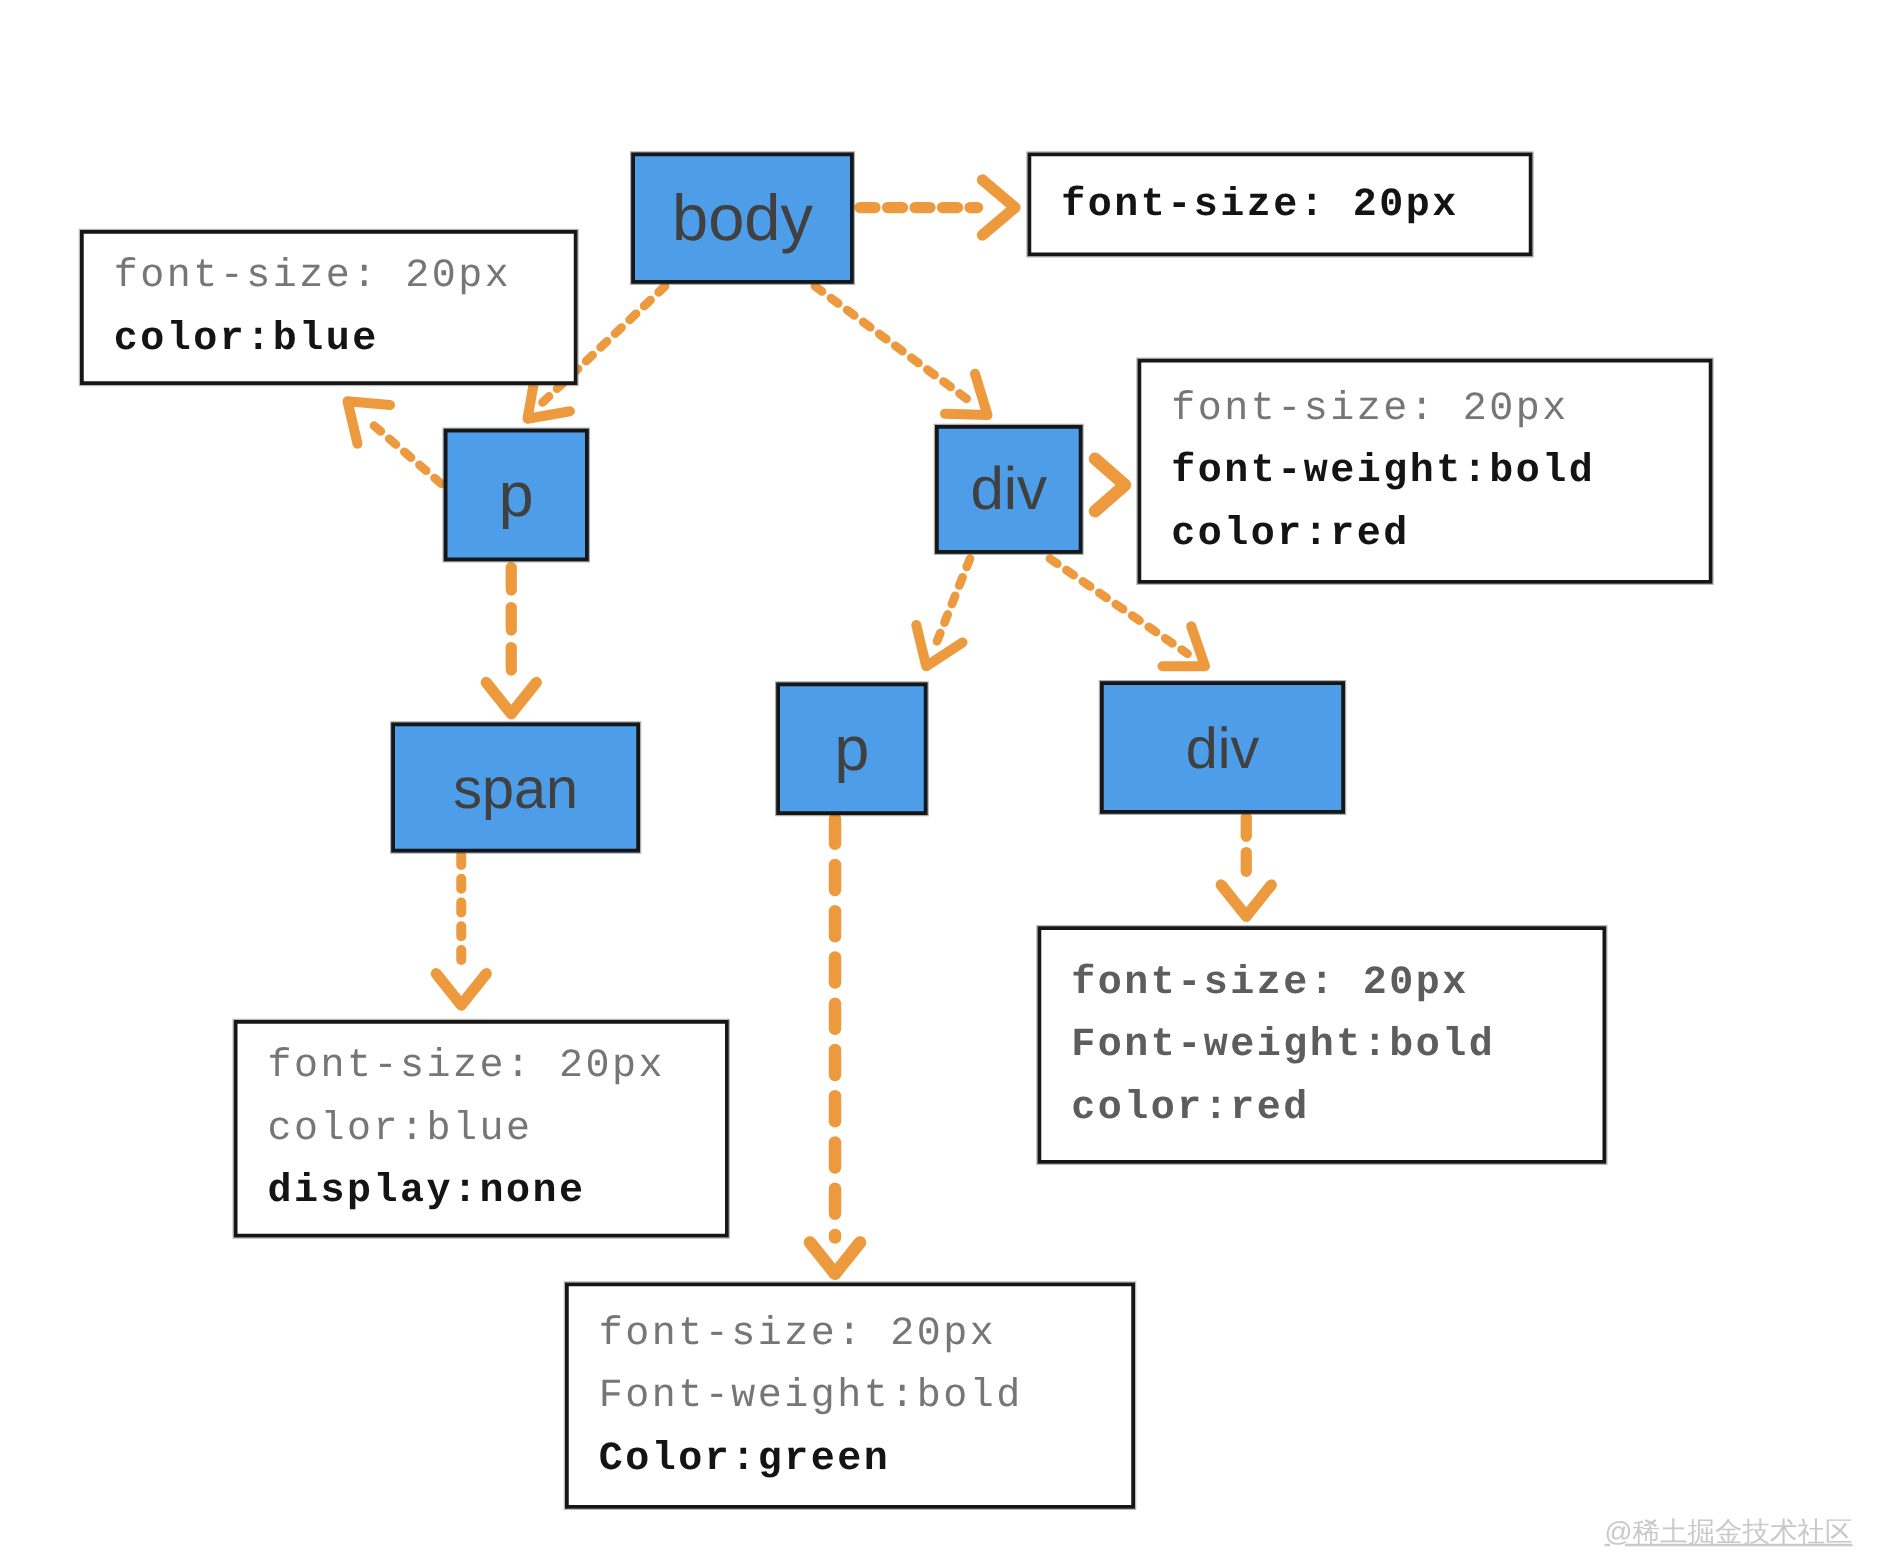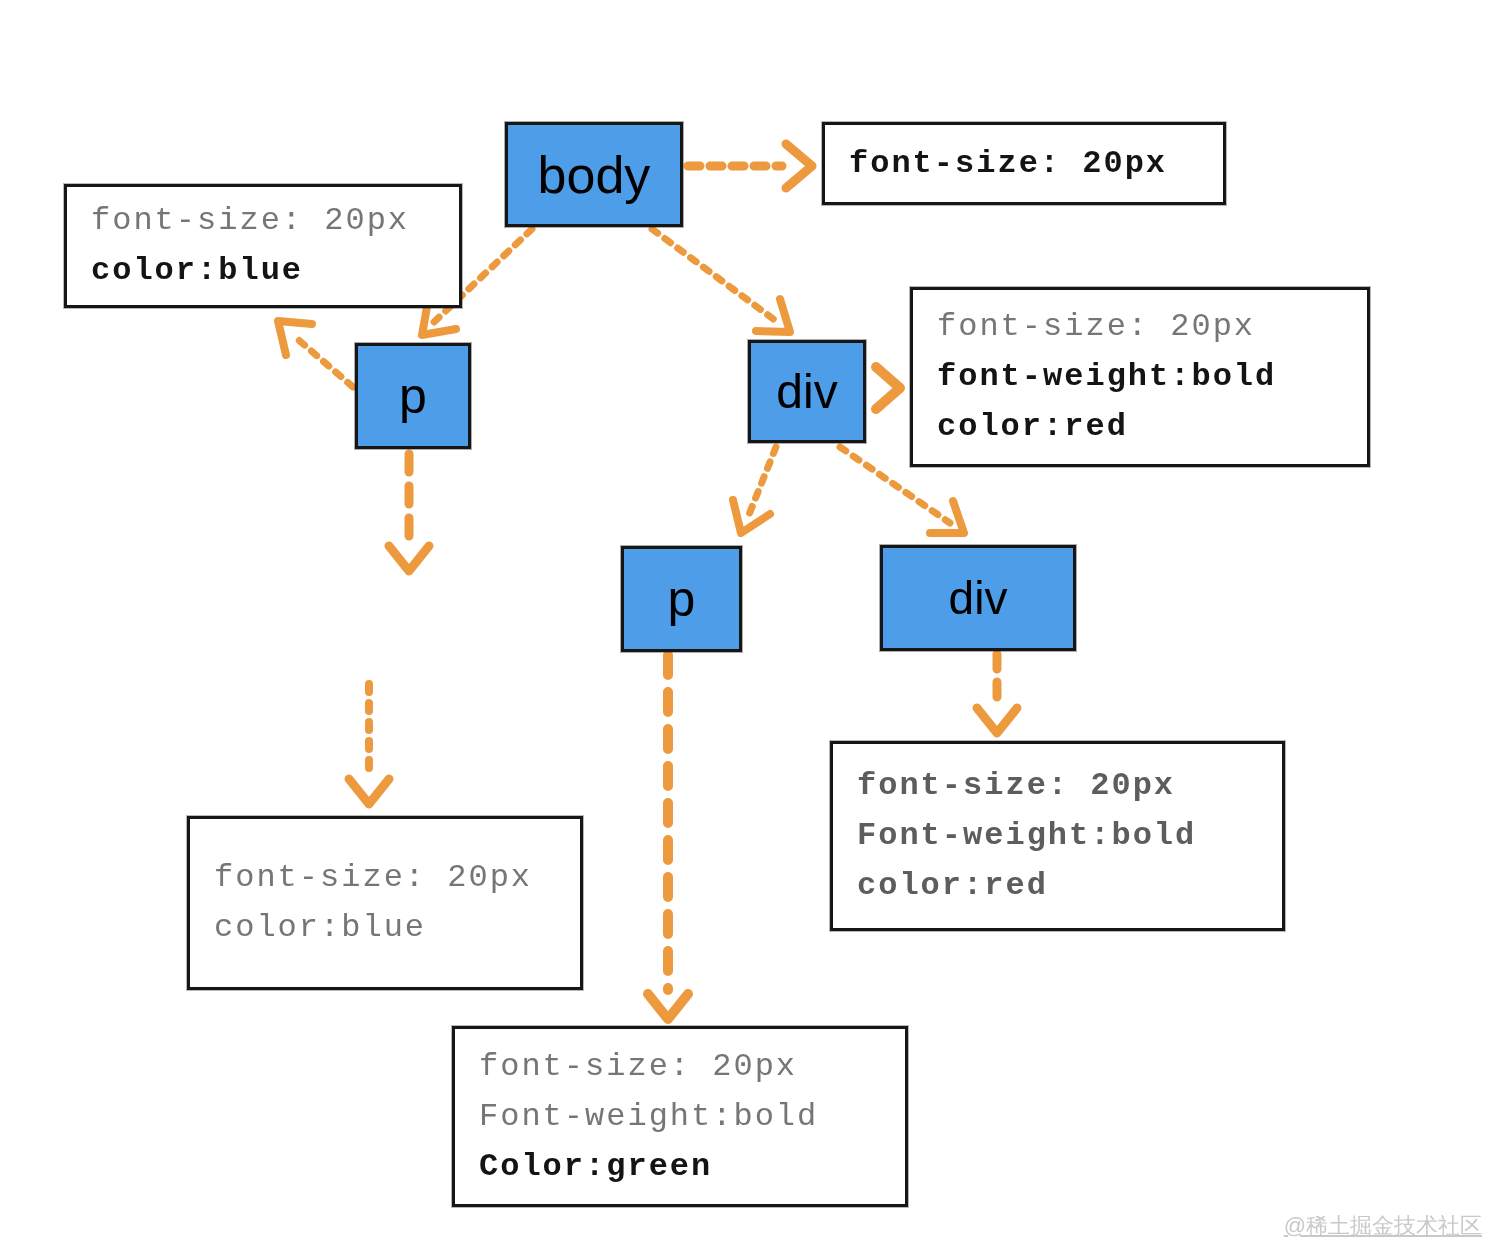--- a/index.html
+++ b/index.html
@@ -9,21 +9,21 @@
     background:#ffffff;
     overflow:hidden;
     font-family:"Liberation Sans",sans-serif;
   }
   .arrow-layer{position:absolute;left:0;top:0;width:1512px;height:1249px;pointer-events:none;}
   .node{
     position:absolute;
     background:#4d9de8;
     border:3px solid #161616;
     display:flex;align-items:center;justify-content:center;
-    color:#000000;
+    color:#404040;
     box-shadow:0 0 0 1px rgba(20,20,20,.35);
   }
   .node-label{font-family:"Liberation Sans",sans-serif;}
   .stylebox{
     position:absolute;
     background:#ffffff;
     border:3px solid #161616;
     box-shadow:0 0 0 1px rgba(20,20,20,.3);
     display:flex;flex-direction:column;justify-content:center;
     padding:24px 24px;
@@ -112,20 +112,23 @@
   </div>
 
   <div class="node" style="left:355px;top:343px;width:110px;height:100px;">
     <span class="node-label" style="font-size:50px;">p</span>
   </div>
 
   <div class="node" style="left:748px;top:340px;width:112px;height:97px;">
     <span class="node-label" style="font-size:48px;">div</span>
   </div>
 
+  <div class="node" style="left:313px;top:578px;width:193px;height:98px;">
+    <span class="node-label" style="font-size:46px;">span</span>
+  </div>
 
   <div class="node" style="left:621px;top:546px;width:115px;height:100px;">
     <span class="node-label" style="font-size:50px;">p</span>
   </div>
 
   <div class="node" style="left:880px;top:545px;width:190px;height:100px;">
     <span class="node-label" style="font-size:46px;">div</span>
   </div>
 
   <div class="stylebox" style="left:822px;top:122px;width:404px;height:83px;box-sizing:border-box;">
@@ -139,20 +142,21 @@
 
   <div class="stylebox" style="left:910px;top:287px;width:460px;height:180px;box-sizing:border-box;">
     <span class="line-muted">font-size: 20px</span>
     <span class="line-strong">font-weight:bold</span>
     <span class="line-strong">color:red</span>
   </div>
 
   <div class="stylebox" style="left:187px;top:816px;width:396px;height:174px;box-sizing:border-box;">
     <span class="line-muted">font-size: 20px</span>
     <span class="line-muted">color:blue</span>
+    <span class="line-strong">display:none</span>
   </div>
 
   <div class="stylebox" style="left:830px;top:741px;width:455px;height:190px;box-sizing:border-box;">
     <span class="line-mutedbold">font-size: 20px</span>
     <span class="line-mutedbold">Font-weight:bold</span>
     <span class="line-mutedbold">color:red</span>
   </div>
 
   <div class="stylebox" style="left:452px;top:1026px;width:456px;height:181px;box-sizing:border-box;">
     <span class="line-muted">font-size: 20px</span>

